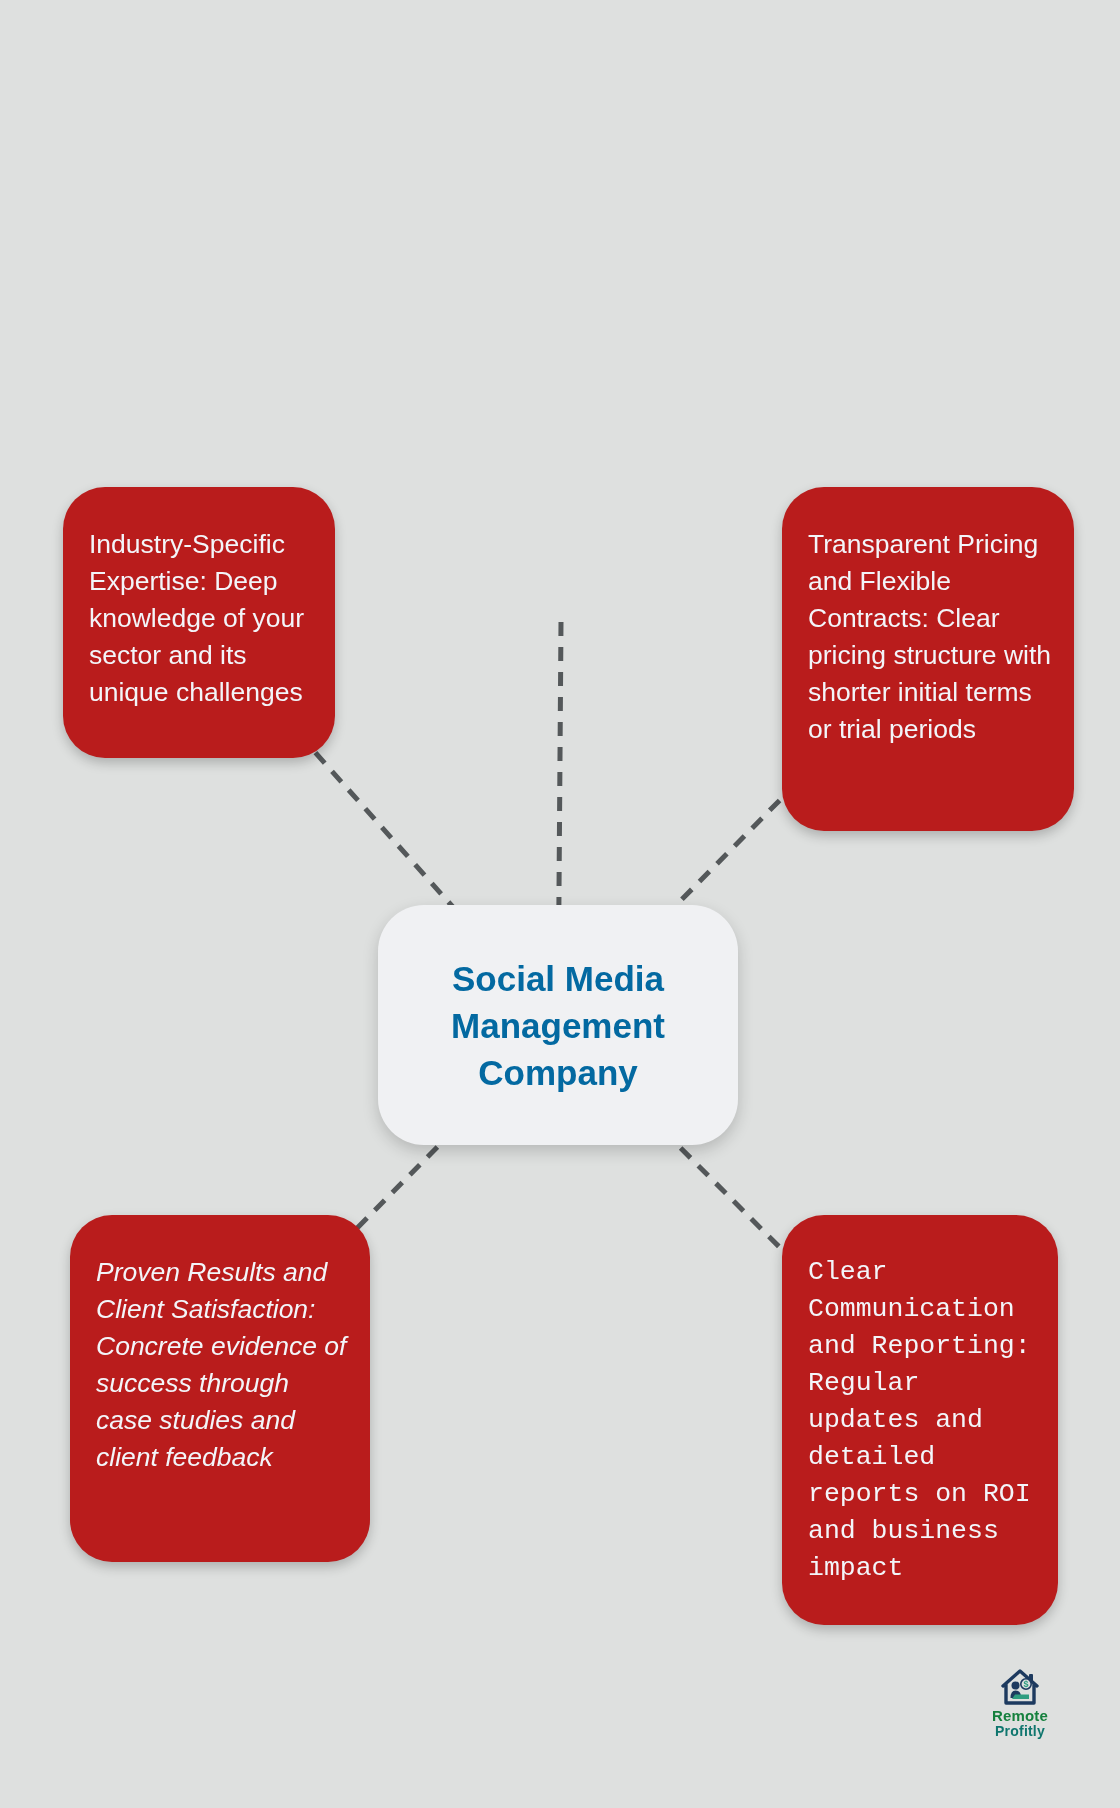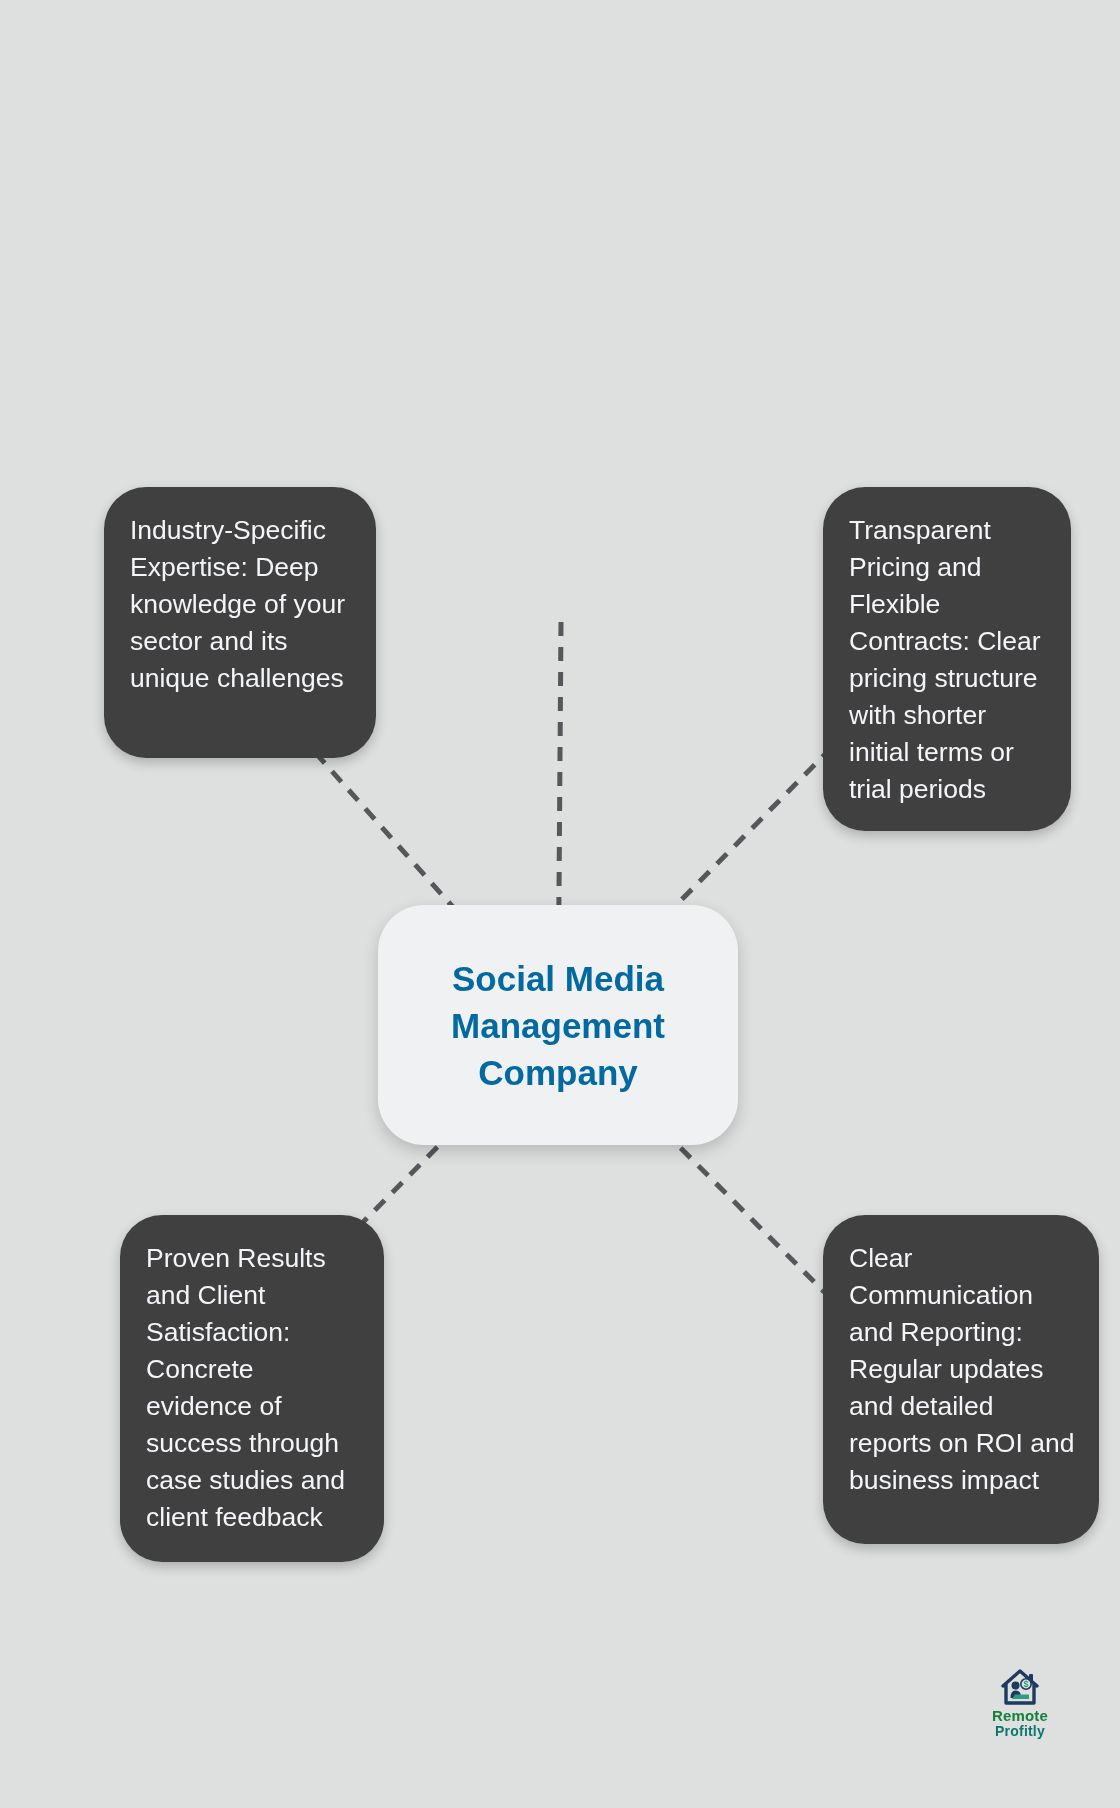--- a/index.html
+++ b/index.html
@@ -36,34 +36,33 @@
   }
   #connectors line {
     stroke: #54585a;
     stroke-width: 5;
     stroke-dasharray: 14 11;
   }
   
   .factor-box {
     position: absolute;
     box-sizing: border-box;
-    background: #404040;
+    background: #b91c1c;
     border-radius: 42px;
     color: #f3f5f9;
     font-size: 26.5px;
     line-height: 37px;
-    padding: 25px 20px 24px 26px;
+    padding: 39px 20px 24px 26px;
     box-shadow: 0 5px 12px rgba(0,0,0,0.22);
-    margin-left: 41px;
   }
   #factor-industry      { left: 63px;  top: 487px; width: 272px; height: 271px; }
   #factor-services      { left: 423px; top: 487px; width: 276px; height: 271px; }
-  #factor-pricing       { left: 782px; top: 487px; width: 248px; height: 344px; }
-  #factor-results       { left: 79px;  top: 1215px; width: 264px; height: 347px; }
-  #factor-communication { left: 782px; top: 1215px; width: 276px; height: 329px; }
+  #factor-pricing       { left: 782px; top: 487px; width: 292px; height: 344px; }
+  #factor-results       { left: 70px;  top: 1215px; width: 300px; height: 347px; font-style: italic; }
+  #factor-communication { left: 782px; top: 1215px; width: 276px; height: 410px; font-family: Liberation Mono, monospace; }
   
   .center-node {
     position: absolute;
     left: 378px;
     top: 905px;
     width: 360px;
     height: 240px;
     box-sizing: border-box;
     background: #f0f1f3;
     border-radius: 46px;

